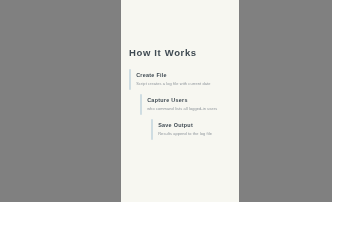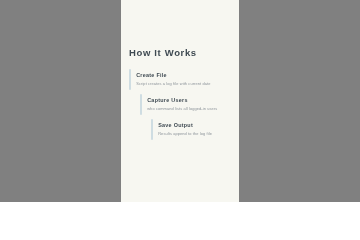--- a/index.html
+++ b/index.html
@@ -11,21 +11,21 @@
   body {
     width: 360px;
     height: 202px;
     overflow: hidden;
     font-family: "Liberation Sans", sans-serif;
     -webkit-font-smoothing: antialiased;
   }
 
   #screen {
     position: relative;
-    width: 360px;
+    width: 332px;
     height: 202px;
     background: #ec4899;
     overflow: hidden;
   }
 
   
   .letterbox {
     position: absolute;
     top: 0;
     height: 202px;

